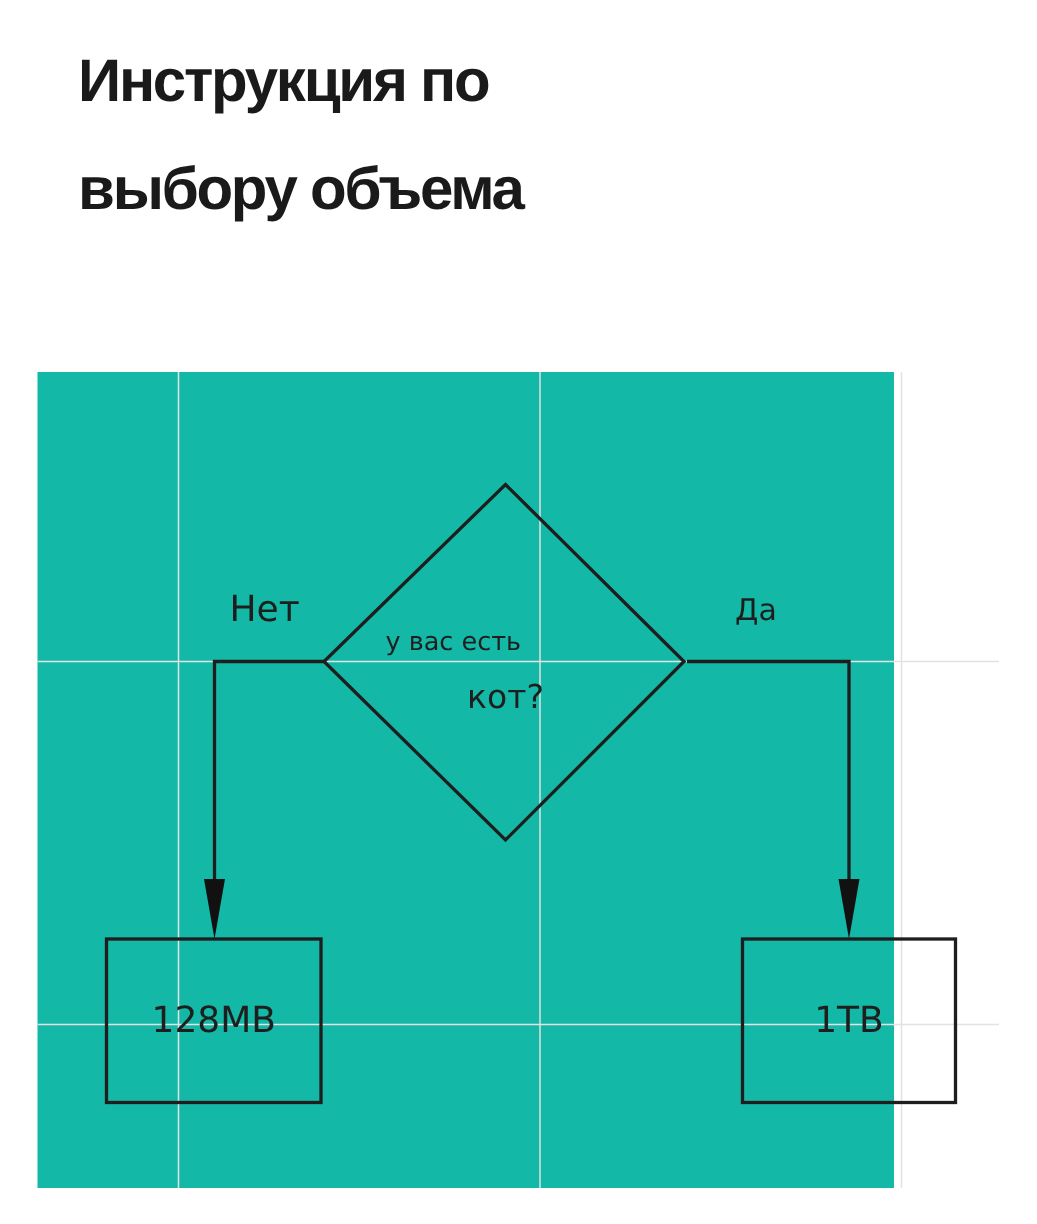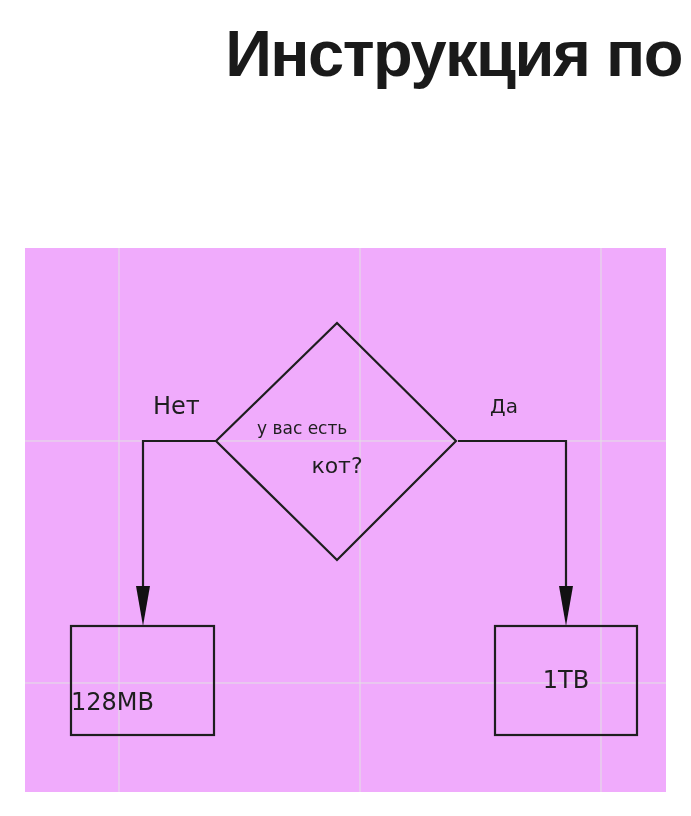--- a/index.html
+++ b/index.html
@@ -1,27 +1,28 @@
 <!DOCTYPE html>
 <html><head>
 <meta charset="utf-8">
 <style>
   html,body{margin:0;padding:0;background:#ffffff;}
   body{width:691px;height:816px;position:relative;overflow:hidden;font-family:"Liberation Sans",sans-serif;}
-  .title{position:absolute;left:52px;top:18px;width:630px;font-family:"Liberation Sans",sans-serif;font-weight:bold;font-size:65px;line-height:72px;color:#1a1a1a;letter-spacing:-1.5px;margin:0;text-align:right;}
+  .title{position:absolute;left:52px;top:18px;width:630px;font-family:"Liberation Sans",sans-serif;font-weight:bold;font-size:40px;line-height:72px;color:#1a1a1a;letter-spacing:-1.5px;margin:0;}
   .title span{display:block;}
-  .canvas{position:absolute;left:25px;top:248px;width:641px;height:544px;background:#f0abfc;}
+  .canvas{position:absolute;left:25px;top:248px;width:571px;height:544px;background:#14b8a6;}
   svg{position:absolute;left:0;top:0;}
   .lbl{position:absolute;font-family:"DejaVu Sans",sans-serif;color:#1e1e1e;white-space:nowrap;}
 </style>
 </head>
 <body>
 
 <h1 class="title">
   <span>Инструкция по</span>
+  <span>выбору объема</span>
 </h1>
 
 <div class="canvas">
   <svg width="641" height="544" viewBox="0 0 641 544">
     <g stroke="#e2e2e2" stroke-width="1">
       <line x1="94" y1="0" x2="94" y2="544"></line>
       <line x1="335" y1="0" x2="335" y2="544"></line>
       <line x1="576" y1="0" x2="576" y2="544"></line>
       <line x1="0" y1="193" x2="641" y2="193"></line>
       <line x1="0" y1="435" x2="641" y2="435"></line>
@@ -32,15 +33,15 @@
     <polyline points="433,193 541,193 541,352" fill="none" stroke="#1e1e1e" stroke-width="2.2"></polyline>
     <polygon points="534,338 548,338 541,378" fill="#111"></polygon>
     <rect x="46" y="378" width="143" height="109" fill="none" stroke="#1e1e1e" stroke-width="2.2"></rect>
     <rect x="470" y="378" width="142" height="109" fill="none" stroke="#1e1e1e" stroke-width="2.2"></rect>
   </svg>
 
   <div class="lbl" style="left:128px;top:144px;font-size:24px;">Нет</div>
   <div class="lbl" style="left:465px;top:146px;font-size:20px;">Да</div>
   <div class="lbl" style="left:232px;top:170px;width:160px;font-size:17px;">у вас есть</div>
   <div class="lbl" style="left:232px;top:205px;width:160px;text-align:center;font-size:22px;">кот?</div>
-  <div class="lbl" style="left:46px;top:440px;width:143px;text-align:left;font-size:24px;">128MB</div>
+  <div class="lbl" style="left:46px;top:418px;width:143px;text-align:center;font-size:24px;">128MB</div>
   <div class="lbl" style="left:470px;top:418px;width:142px;text-align:center;font-size:24px;">1TB</div>
 </div>
 
 </body></html>

